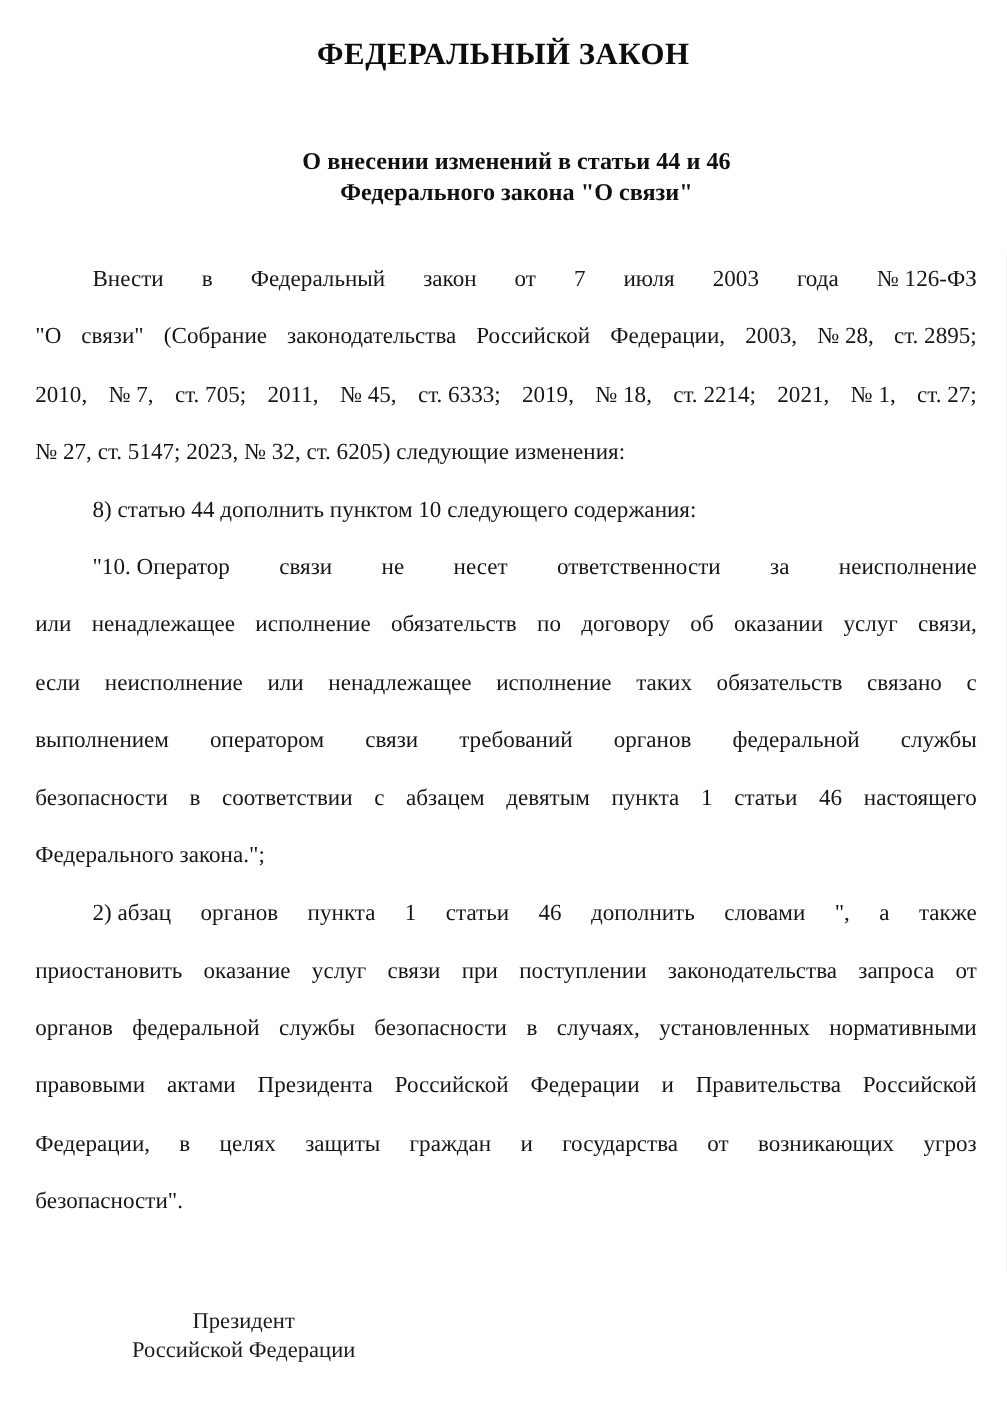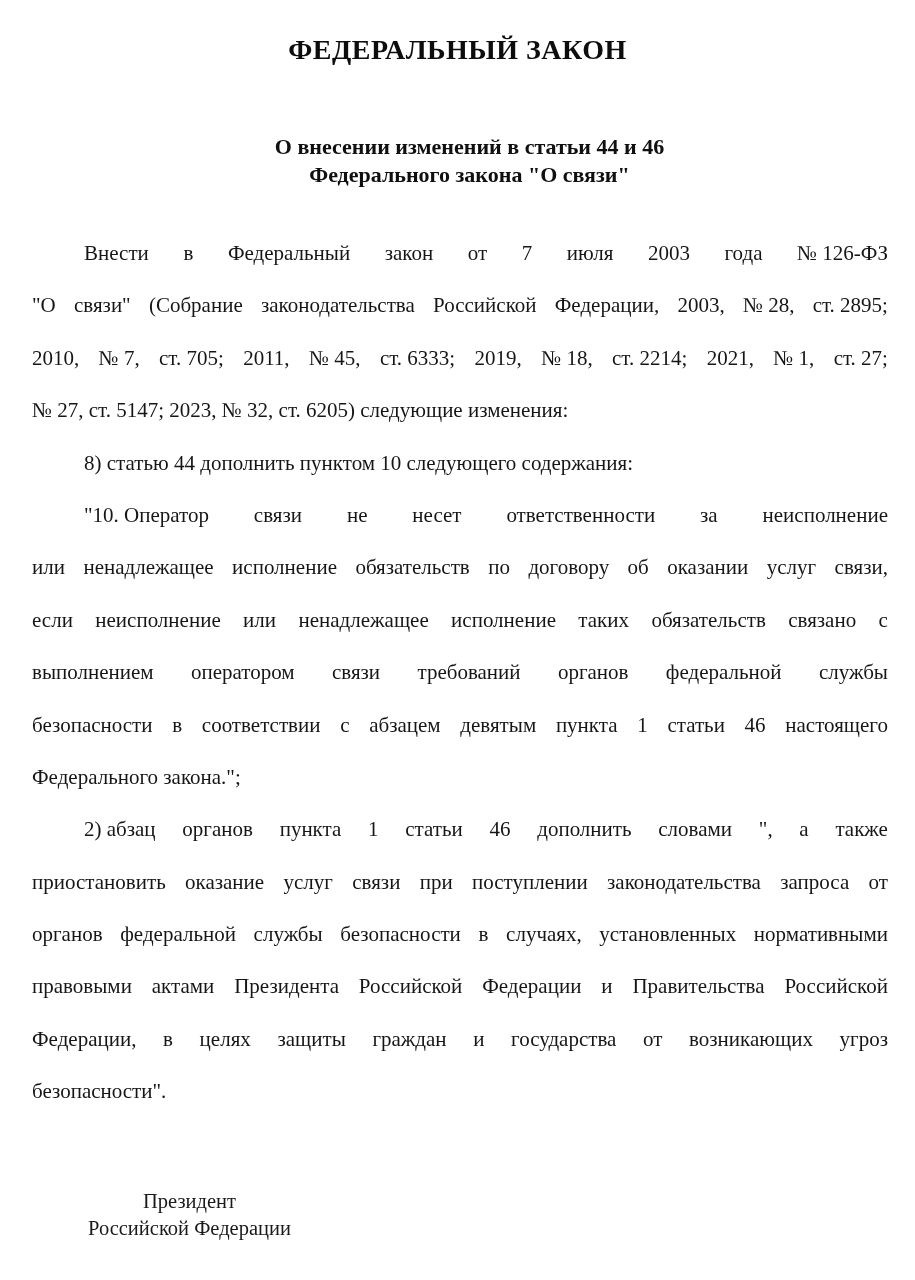--- a/index.html
+++ b/index.html
@@ -57,21 +57,21 @@
     align-items: baseline;
   }
   .line.justify span {
     line-height: 52.4px;
     flex: 0 0 auto;
   }
   .line.indent { padding-left: 52px; }
   .signature {
     display: inline-block;
     margin-top: 70px;
-    margin-left: 88px;
+    margin-left: 120px;
     text-align: center;
     font-size: 20.5px;
     line-height: 27px;
     color: #1a1a1a;
   }
 </style>
 </head>
 <body>
 
 <div class="page">

